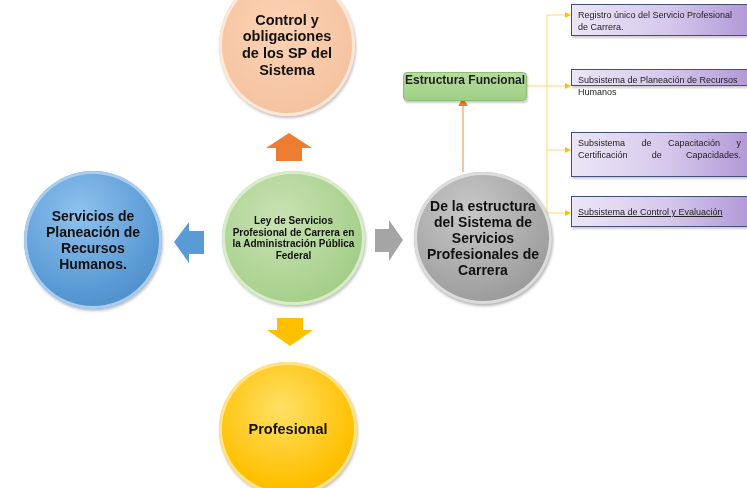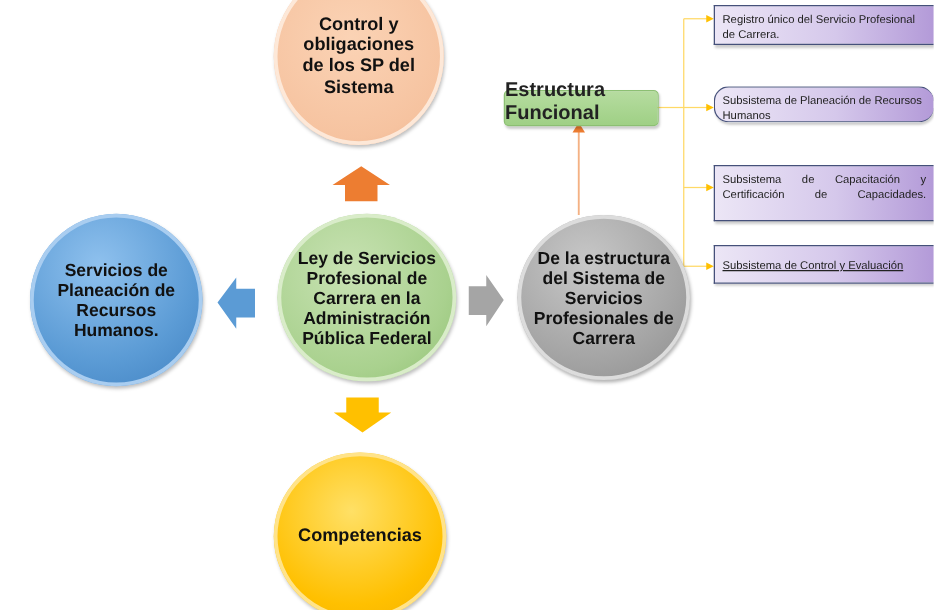--- a/index.html
+++ b/index.html
@@ -1,29 +1,29 @@
 <!DOCTYPE html>
 <html><head>
 <meta charset="utf-8">
 <style>
   html, body { margin:0; padding:0; background:#ffffff; }
   body { width:747px; height:488px; position:relative; overflow:hidden; font-family:"Liberation Sans", sans-serif; }
   .circle { position:absolute; border-radius:50%; display:flex; align-items:center; justify-content:center; text-align:center; font-weight:bold; color:#111; box-sizing:border-box; }
   .circle span { display:block; line-height:1.15; }
   #c-top { left:219px; top:-26px; width:136px; height:142px; background:radial-gradient(circle at 45% 40%, #fbd3b5 0%, #f6c3a0 70%, #eab08c 100%); box-shadow: inset 0 0 0 3px #fde8d8, 1px 2px 3px rgba(0,0,0,0.25); font-size:14.5px; padding:0 14px; }
   #c-left { left:24px; top:171px; width:138px; height:138px; background:radial-gradient(circle at 40% 30%, #8fc1ee 0%, #5b9bd5 60%, #3f80c0 100%); box-shadow: inset 0 0 0 3px #a9cdf0, 1px 2px 3px rgba(0,0,0,0.25); font-size:14px; padding:0 10px; }
-  #c-center { left:222px; top:171px; width:143px; height:134px; background:radial-gradient(circle at 40% 35%, #c8e2b3 0%, #a9d18e 65%, #8fc072 100%); box-shadow: inset 0 0 0 3px #d9ecc9, 1px 2px 3px rgba(0,0,0,0.25); font-size:14px; padding:0 6px; }
+  #c-center { left:222px; top:171px; width:143px; height:134px; background:radial-gradient(circle at 40% 35%, #c8e2b3 0%, #a9d18e 65%, #8fc072 100%); box-shadow: inset 0 0 0 3px #d9ecc9, 1px 2px 3px rgba(0,0,0,0.25); font-size:10px; padding:0 6px; }
   #c-right { left:414px; top:172px; width:138px; height:132px; background:radial-gradient(circle at 40% 30%, #c8c8c8 0%, #a5a5a5 60%, #8c8c8c 100%); box-shadow: inset 0 0 0 3px #dcdcdc, 1px 2px 3px rgba(0,0,0,0.3); font-size:14px; padding:0 6px; }
   #c-bottom { left:219px; top:362px; width:138px; height:134px; background:radial-gradient(circle at 45% 35%, #ffe066 0%, #ffc000 65%, #f2ae00 100%); box-shadow: inset 0 0 0 3px #ffe38a, 1px 2px 3px rgba(0,0,0,0.25); font-size:14.5px; }
   .arrow { position:absolute; }
-  #estructura { position:absolute; left:403px; top:72px; width:122px; height:27px; background:linear-gradient(#b6dca0,#9fd085); border:1px solid #8cbf73; border-radius:4px; box-shadow:1px 2px 2px rgba(0,0,0,0.2); display:flex; align-items:flex-end; justify-content:center; font-weight:bold; font-size:16px; color:#222; }
+  #estructura { position:absolute; left:403px; top:72px; width:122px; height:27px; background:linear-gradient(#b6dca0,#9fd085); border:1px solid #8cbf73; border-radius:4px; box-shadow:1px 2px 2px rgba(0,0,0,0.2); display:flex; align-items:flex-start; justify-content:center; font-weight:bold; font-size:12px; color:#222; }
   .sub-box { position:absolute; left:571px; width:176px; box-sizing:border-box; background:linear-gradient(90deg,#ece6f6 0%,#d5c8eb 55%,#b39ad8 100%); border:1px solid #45507a; border-right:none; font-size:9px; color:#222; padding:4px 6px 3px 6px; line-height:1.35; box-shadow:1px 2px 2px rgba(0,0,0,0.2); }
   .sub-box.justify { text-align:justify; text-align-last:justify; }
   #sb0 { top:4px; height:32px; }
-  #sb1 { top:69px; height:29px;border-radius:12px; }
+  #sb1 { top:69px; height:17px; }
   #sb2 { top:132px; height:45px; }
   #sb3 { top:196px; height:31px; display:flex; align-items:center;text-decoration:underline; }
   .connectors { position:absolute; left:0; top:0; }
 </style>
 </head>
 <body>
 
 <svg class="connectors" width="747" height="488">
 
   <line x1="463" y1="172" x2="463" y2="104" stroke="#f4b183" stroke-width="1.5"></line>
@@ -62,21 +62,21 @@
 <div class="circle" id="c-left">
   <span>Servicios de Planeación de Recursos Humanos.</span>
 </div>
 <div class="circle" id="c-center">
   <span>Ley de Servicios Profesional de Carrera en la Administración Pública Federal</span>
 </div>
 <div class="circle" id="c-right">
   <span>De la estructura del Sistema de Servicios Profesionales de Carrera</span>
 </div>
 <div class="circle" id="c-bottom">
-  <span>Competencias</span>
+  <span>Profesional</span>
 </div>
 
 <div id="estructura">
   <span>Estructura Funcional</span>
 </div>
 
 <div class="sub-box" id="sb0">
   <span>Registro único del Servicio Profesional de Carrera.</span>
 </div>
 <div class="sub-box" id="sb1">

